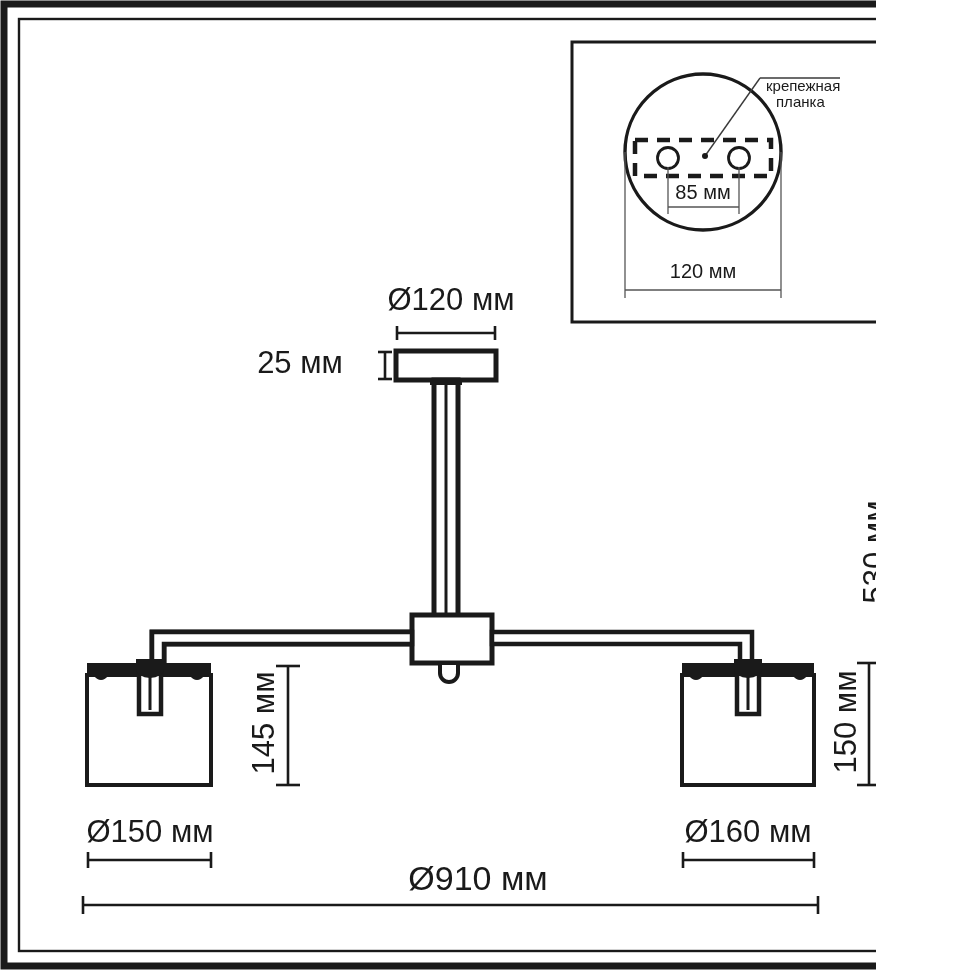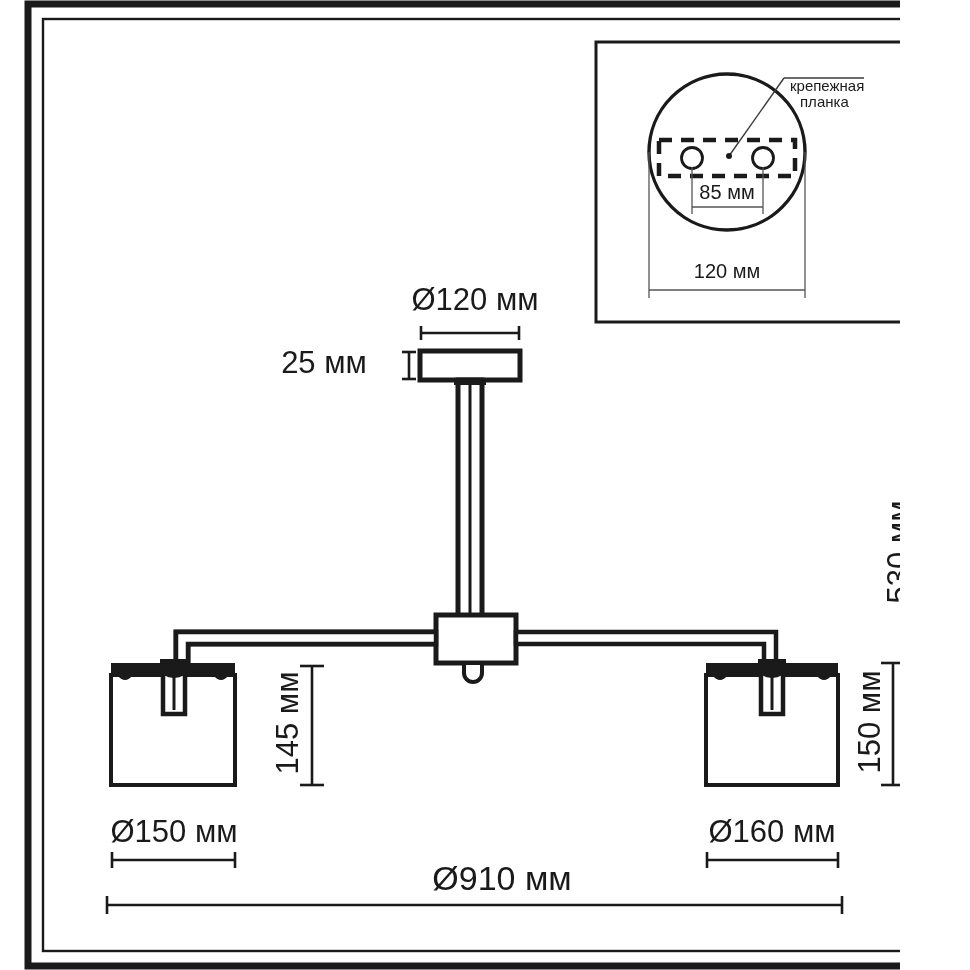--- a/index.html
+++ b/index.html
@@ -10,21 +10,20 @@
   }
   body {
     font-family: "Liberation Sans", sans-serif;
   }
   #drawing-root {
     position: relative;
     width: 876px;
     height: 970px;
     background: #ffffff;
     overflow: hidden;
-    padding-left: 24px;
   }
   #drawing-svg {
     display: block;
     width: 970px;
     height: 970px;
   }
   .dim-text {
     font-family: "Liberation Sans", sans-serif;
     font-size: 31px;
     fill: #1a1a1a;

